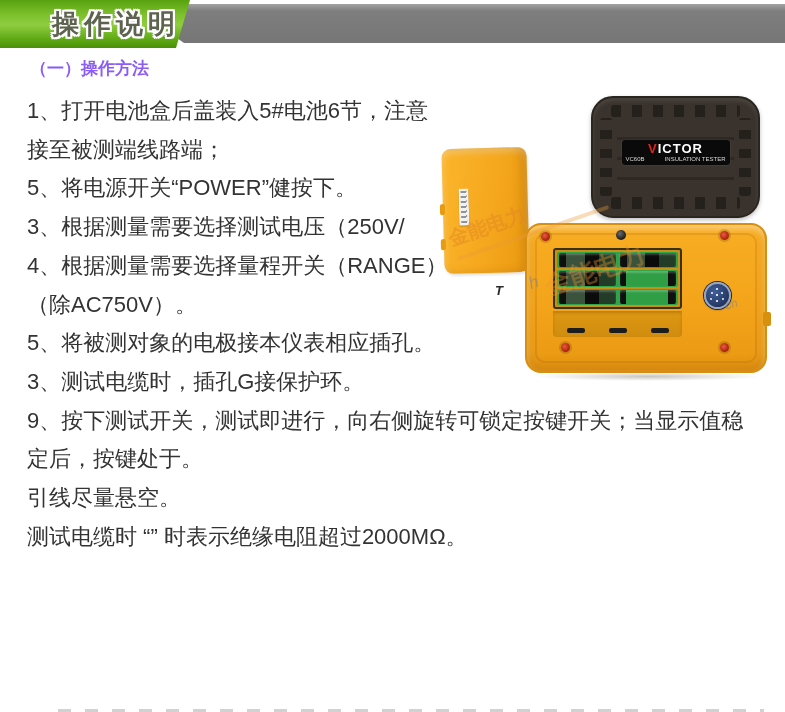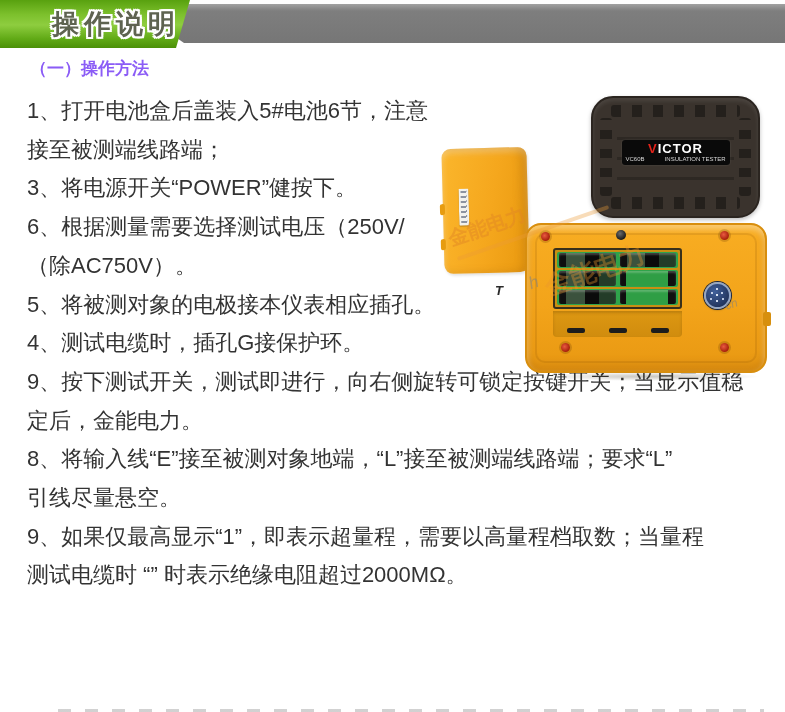--- a/index.html
+++ b/index.html
@@ -136,30 +136,29 @@
   <div class="banner-gray"></div>
   <div class="banner-green"></div>
   <div class="banner-title">操作说明</div>
 </div>
 
 <div class="section-title">（一）操作方法</div>
 
 <div class="instructions">
   <div class="line">1、打开电池盒后盖装入5#电池6节，注意</div>
   <div class="line">接至被测端线路端；</div>
-  <div class="line">3、将电源开关“POWER”健按下。</div>
-  <div class="line">6、根据测量需要选择测试电压（250V/</div>
+  <div class="line">5、将电源开关“POWER”健按下。</div>
+  <div class="line">3、根据测量需要选择测试电压（250V/</div>
+  <div class="line">4、根据测量需要选择量程开关（RANGE）</div>
   <div class="line">（除AC750V）。</div>
   <div class="line">5、将被测对象的电极接本仪表相应插孔。</div>
-  <div class="line">4、测试电缆时，插孔G接保护环。</div>
+  <div class="line">3、测试电缆时，插孔G接保护环。</div>
   <div class="line">9、按下测试开关，测试即进行，向右侧旋转可锁定按键开关；当显示值稳</div>
-  <div class="line">定后，金能电力。</div>
-  <div class="line">8、将输入线“E”接至被测对象地端，“L”接至被测端线路端；要求“L”</div>
+  <div class="line">定后，按键处于。</div>
   <div class="line">引线尽量悬空。</div>
-  <div class="line">9、如果仅最高显示“1”，即表示超量程，需要以高量程档取数；当量程</div>
   <div class="line">测试电缆时 “” 时表示绝缘电阻超过2000MΩ。</div>
 </div>
 
 <div class="photo">
 
   <div class="flap">
     <div class="flap-tab t1"></div>
     <div class="flap-tab t2"></div>
     <div class="sticker"></div>
   </div>

